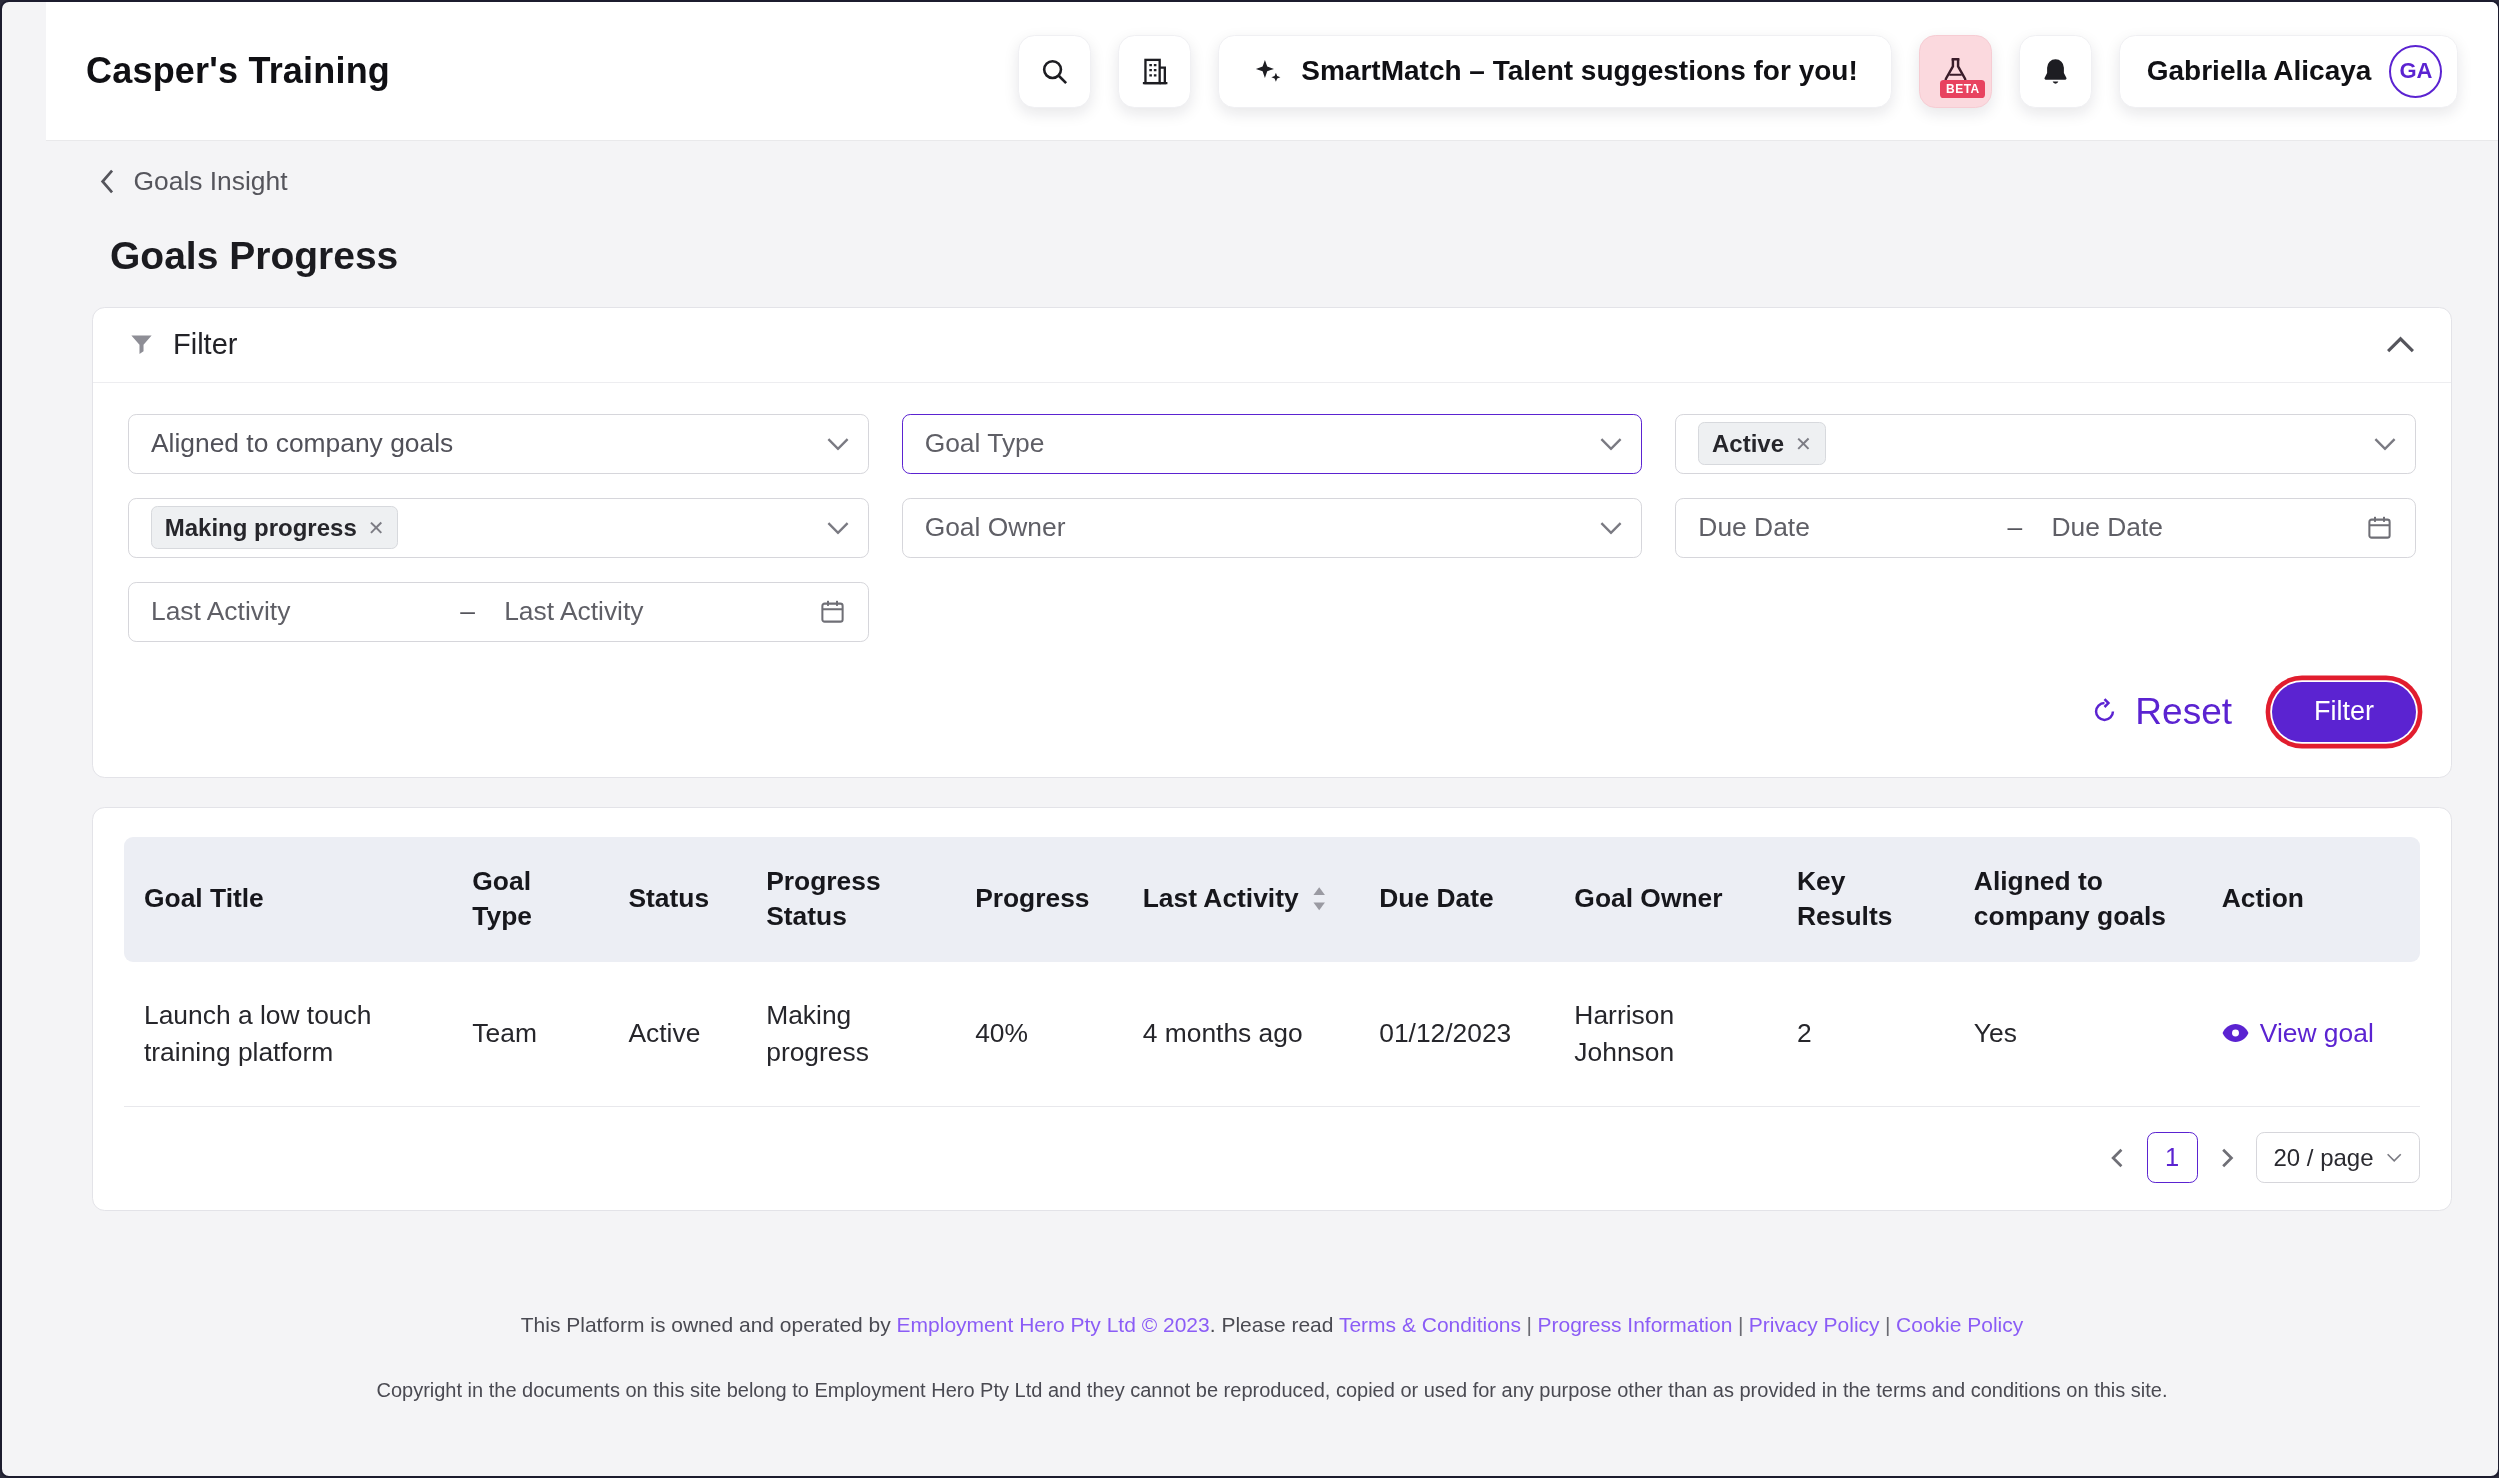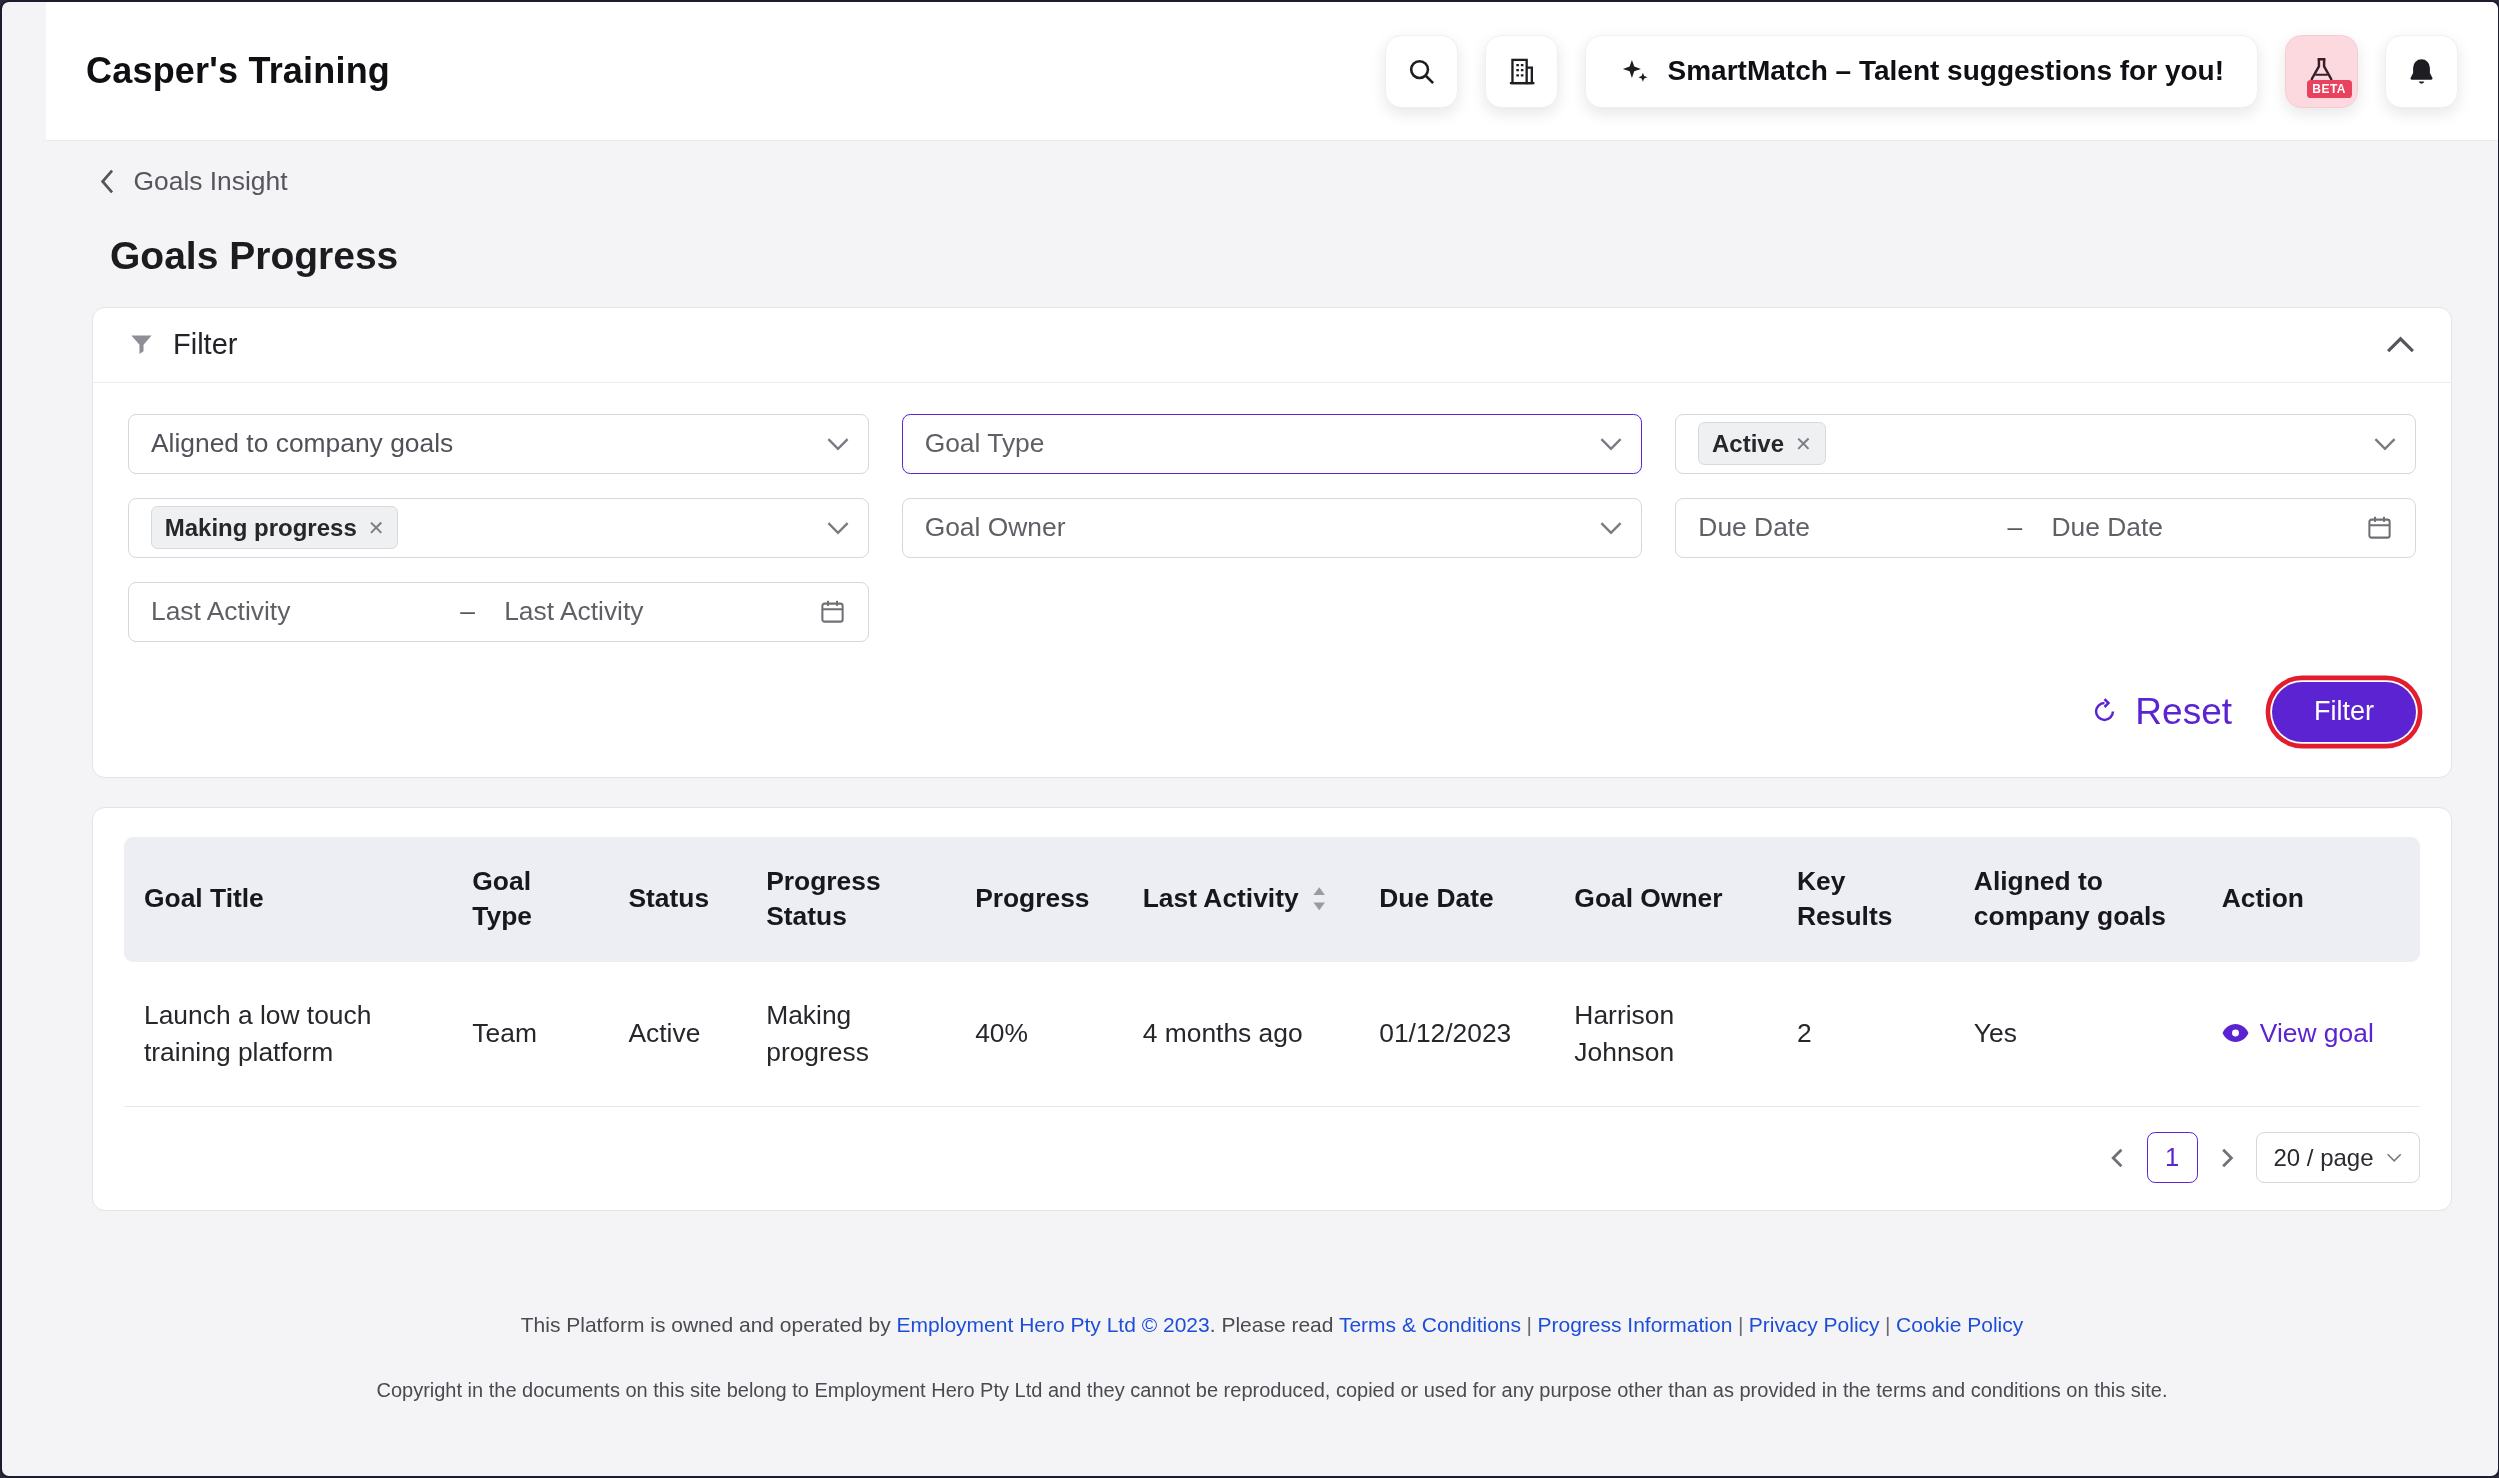--- a/index.html
+++ b/index.html
@@ -132,21 +132,21 @@
   .page-size{
     height:51px; border:0.9px solid #d6d6db; border-radius:8.2px; background:#fff;
     display:flex; align-items:center; gap:12.7px; padding:0 16.4px; font-size:24px; color:#2a2a30;
     cursor:pointer;
   }
 
   
   .site-footer{ margin-top:102px; text-align:center; }
   .footer-line1{ font-size:21px; color:#4a4a52; }
   .footer-line2{ font-size:20px; color:#4a4a52; margin-top:42px; }
-  .flink{ color:#1d4ed8; cursor:pointer; text-decoration:none; }
+  .flink{ color:#8b5cf6; cursor:pointer; text-decoration:none; }
   .fsep{ color:#6a6a72; padding:0 5.5px; }
 
   svg{ display:block; }
 </style>
 </head>
 <body>
 
 <div class="viewport">
 
   <header class="topbar">
@@ -196,20 +196,24 @@
 
       <button class="icon-btn">
         <span>
           <svg width="31" height="31" viewBox="0 0 24 24" fill="#1d1d22">
             <path d="M12 2.5a6.5 6.5 0 0 0-6.5 6.5v4.2L3.6 16.8a1 1 0 0 0 .9 1.5h15a1 1 0 0 0 .9-1.5l-1.9-3.6V9A6.5 6.5 0 0 0 12 2.5z"></path>
             <path d="M9.8 19.8a2.3 2.3 0 0 0 4.4 0z"></path>
           </svg>
         </span>
       </button>
 
+      <button class="user-pill">
+        <span class="user-name">Gabriella Alicaya</span>
+        <span class="avatar">GA</span>
+      </button>
 
     </div>
   </header>
 
   <div class="content">
 
     
     <div class="breadcrumb">
       <span>
         <svg width="20" height="27" viewBox="0 0 12 20" fill="none" stroke="#55555c" stroke-width="2">

